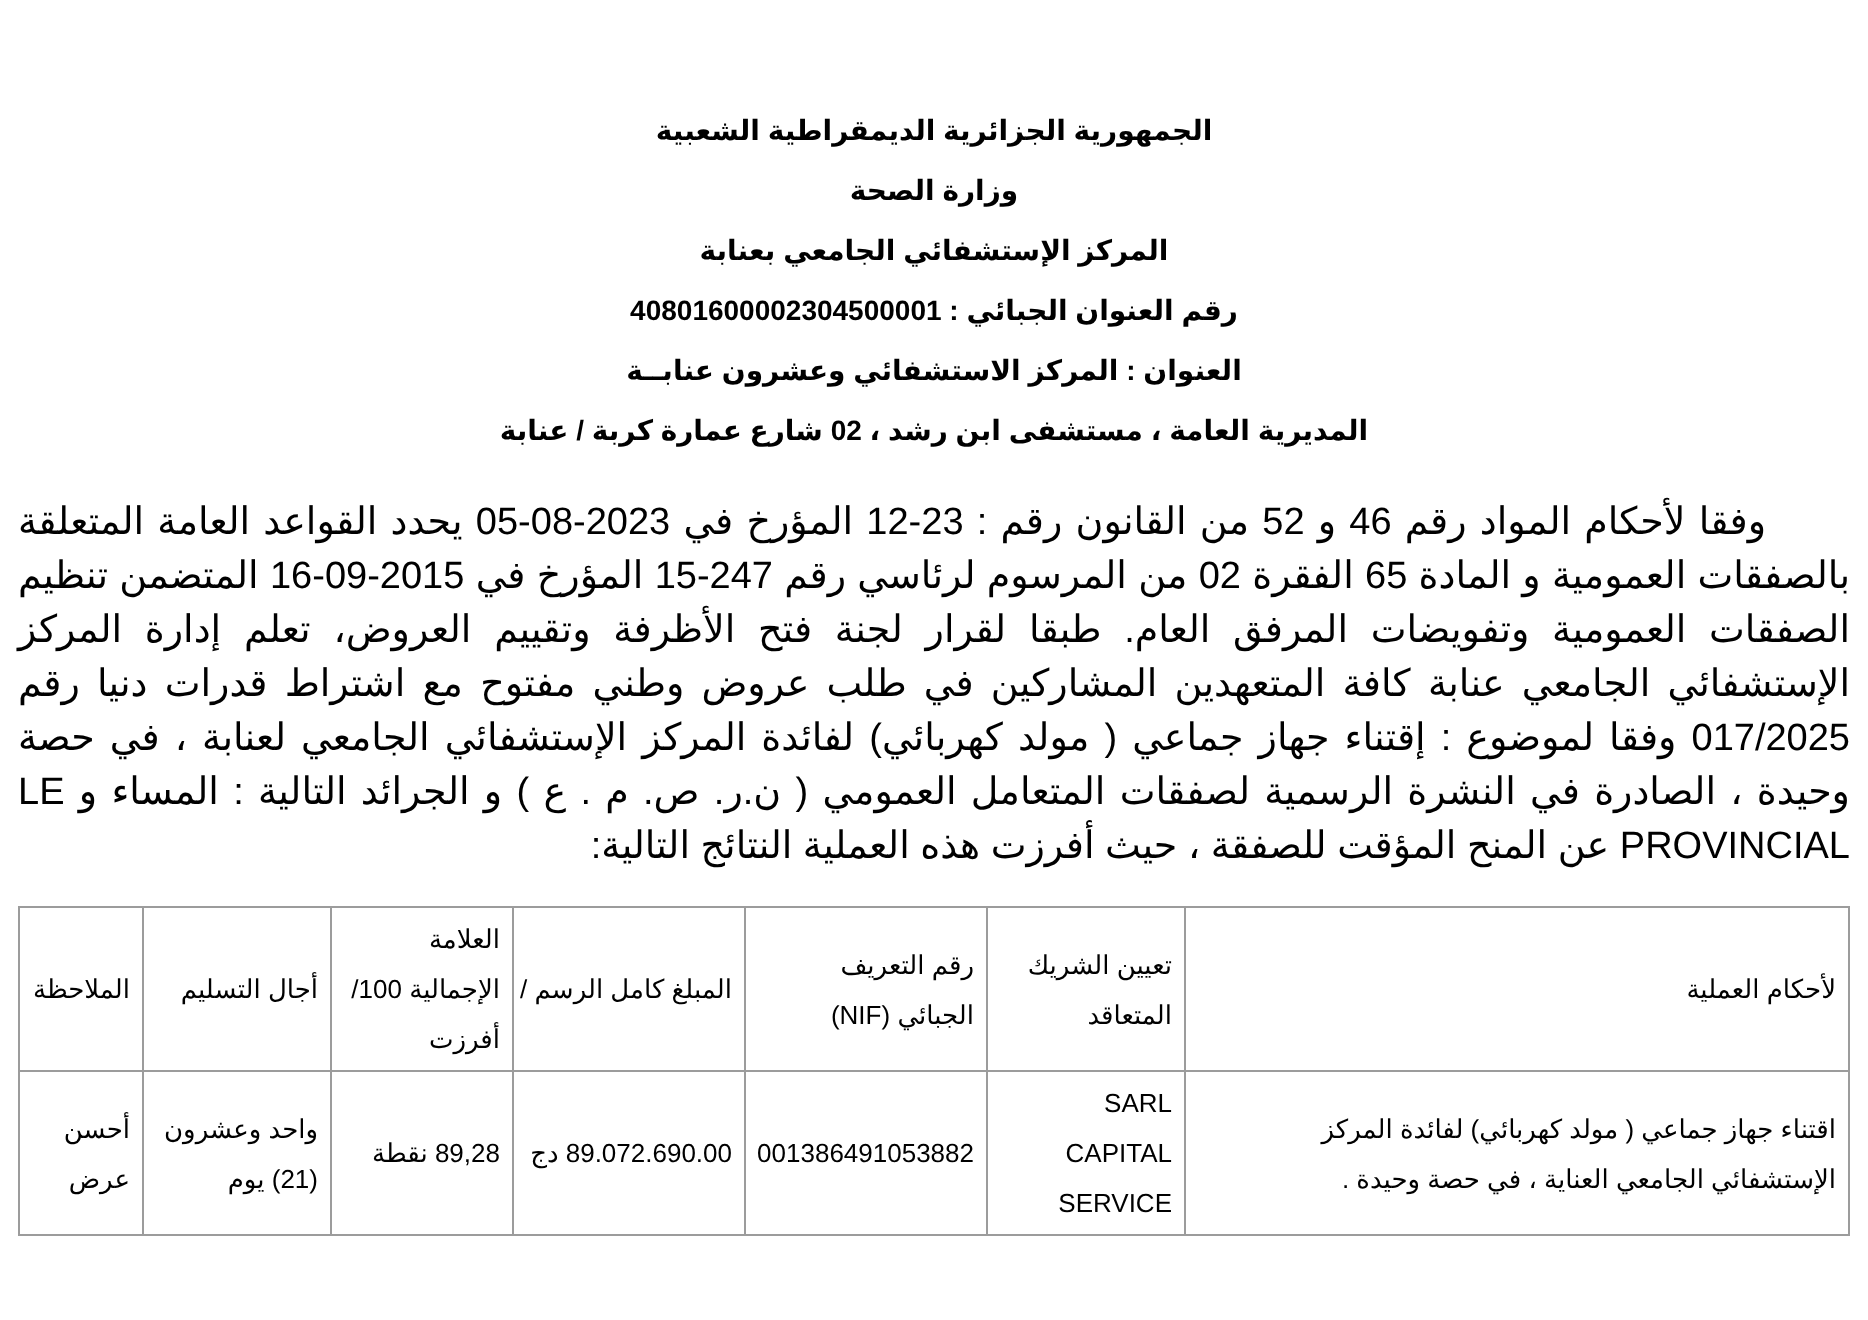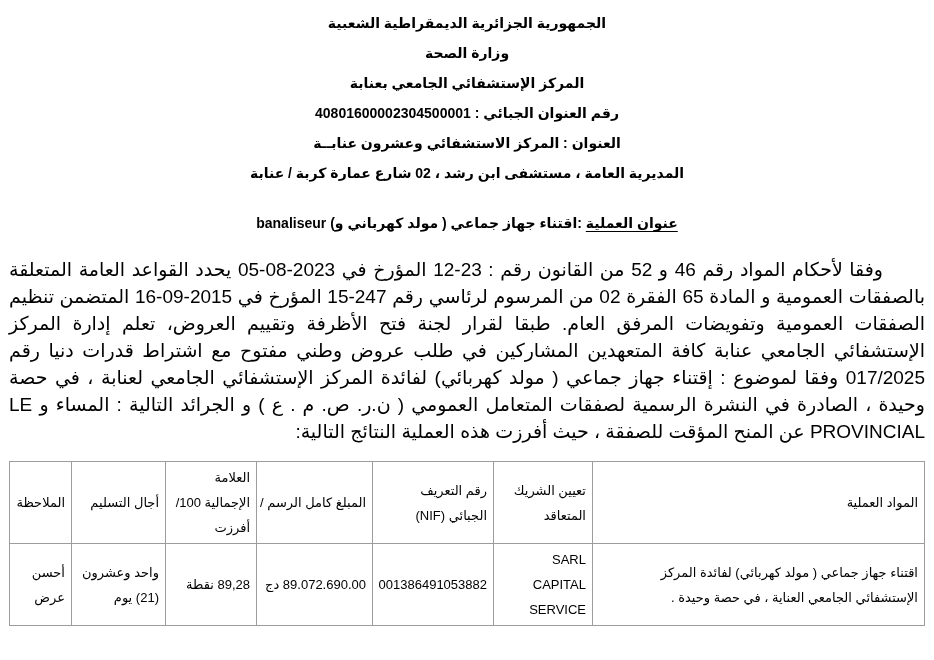--- a/index.html
+++ b/index.html
@@ -2,21 +2,21 @@
 <html><head>
 <meta charset="utf-8">
 <style>
   html, body { margin: 0; padding: 0; }
   body {
     width: 934px; height: 660px;
     background: #ffffff; color: #000000;
     font-family: "Liberation Sans", "DejaVu Sans", sans-serif;
     overflow: hidden;
   }
-  .page { padding: 8px 9px 0 9px; }
+  .page { padding: 8px 9px 0 9px; margin-top: 42px; }
 
   .hdr-block { direction: rtl; text-align: center; font-weight: bold; font-size: 14px; }
   .hdr-line { line-height: 30px; }
 
   .op-line {
     direction: rtl; text-align: center; font-weight: bold; font-size: 14px;
     line-height: 30px; margin-top: 20px;
   }
   .op-label { text-decoration: underline; text-underline-offset: 3px; }
 
@@ -54,40 +54,37 @@
 
   <div class="hdr-block">
     <div class="hdr-line">الجمهورية الجزائرية الديمقراطية الشعبية</div>
     <div class="hdr-line">وزارة الصحة</div>
     <div class="hdr-line">المركز الإستشفائي الجامعي بعنابة</div>
     <div class="hdr-line">رقم العنوان الجبائي : 40801600002304500001</div>
     <div class="hdr-line">العنوان : المركز الاستشفائي وعشرون عنابــة</div>
     <div class="hdr-line">المديرية العامة ، مستشفى ابن رشد ، 02 شارع عمارة كربة / عنابة</div>
   </div>
 
-  <div class="op-line">
-    <span class="op-label">عنوان العملية</span><span> :اقتناء جهاز جماعي ( مولد كهرباني و) banaliseur</span>
-  </div>
 
 
   <div class="body-par">وفقا لأحكام المواد رقم 46 و 52 من القانون رقم : 23-12 المؤرخ في 2023-08-05 يحدد القواعد العامة المتعلقة بالصفقات العمومية و المادة 65 الفقرة 02 من المرسوم لرئاسي رقم 247-15 المؤرخ في 2015-09-16 المتضمن تنظيم الصفقات العمومية وتفويضات المرفق العام. طبقا لقرار لجنة فتح الأظرفة وتقييم العروض، تعلم إدارة المركز الإستشفائي الجامعي عنابة كافة المتعهدين المشاركين في طلب عروض وطني مفتوح مع اشتراط قدرات دنيا رقم 017/2025 وفقا لموضوع : إقتناء جهاز جماعي ( مولد كهربائي) لفائدة المركز الإستشفائي الجامعي لعنابة ، في حصة وحيدة ، الصادرة في النشرة الرسمية لصفقات المتعامل العمومي ( ن.ر. ص. م . ع ) و الجرائد التالية : المساء و LE PROVINCIAL عن المنح المؤقت للصفقة ، حيث أفرزت هذه العملية النتائج التالية:</div>
 
   <table class="results">
     <colgroup>
       <col style="width:332px">
         <col style="width:99px">
         <col style="width:121px">
       <col style="width:116px">
         <col style="width:91px">
         <col style="width:94px">
       <col style="width:62px">
     </colgroup>
     <tbody>
       <tr class="hdr-row">
-        <th>المواد العملية</th>
+        <th>لأحكام العملية</th>
         <th>تعيين الشريك المتعاقد</th>
         <th>رقم التعريف الجبائي (NIF)</th>
         <th class="nowrap">المبلغ كامل الرسم / دج</th>
         <th>العلامة الإجمالية 100/ أفرزت</th>
         <th>أجال التسليم</th>
         <th>الملاحظة</th>
       </tr>
       <tr class="data-row">
         <td>اقتناء جهاز جماعي ( مولد كهربائي) لفائدة المركز الإستشفائي الجامعي العناية ، في حصة وحيدة .</td>
         <td>SARL CAPITAL SERVICE</td>

